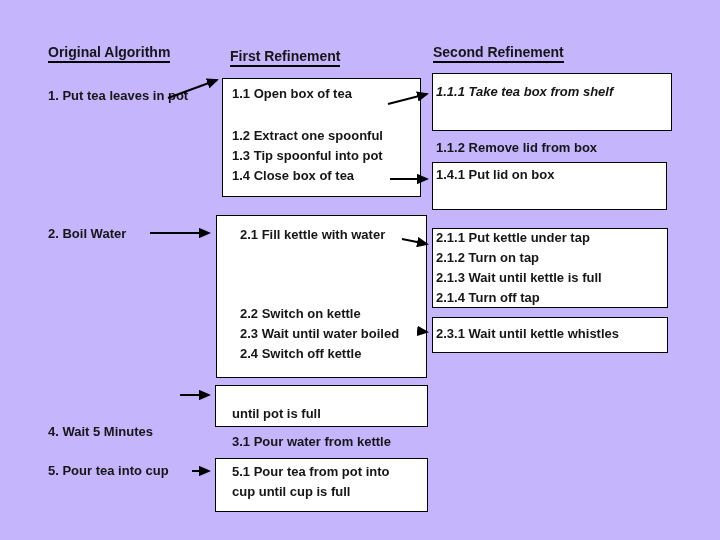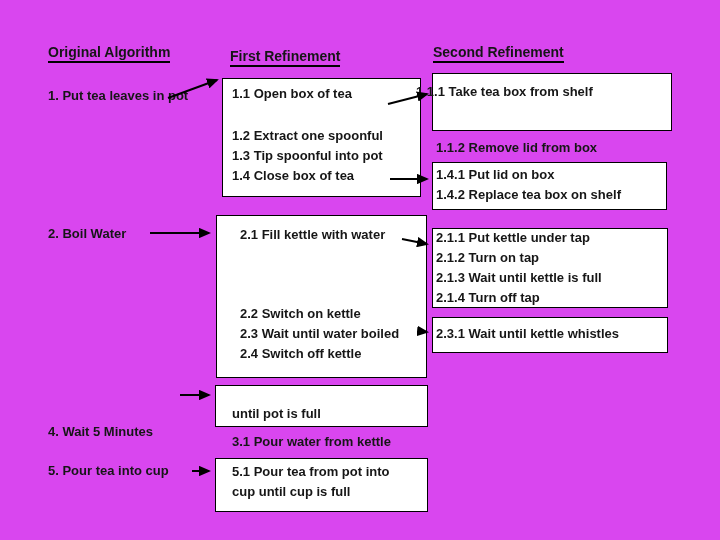--- a/index.html
+++ b/index.html
@@ -1,20 +1,20 @@
 <!DOCTYPE html>
 <html><head>
 <meta charset="utf-8">
 <style>
   html, body { margin: 0; padding: 0; background: #ffffff; }
   .stage {
     position: relative;
     width: 720px;
     height: 540px;
-    background: #d946ef;
+    background: #c4b5fd;
     overflow: hidden;
     font-family: "Liberation Sans", sans-serif;
   }
   .txt {
     position: absolute;
     font-family: "Liberation Sans", sans-serif;
     font-weight: bold;
     font-size: 13px;
     line-height: 16px;
     color: #161616;
@@ -66,26 +66,25 @@
 
   <div class="box" style="left:215px; top:385px; width:213px; height:42px;"></div>
   <div class="txt" style="left:232px; top:387px;margin-top:47px;">3.1 Pour water from kettle</div>
   <div class="txt" style="left:232px; top:406px;">until pot is full</div>
 
   <div class="box" style="left:215px; top:458px; width:213px; height:54px;"></div>
   <div class="txt" style="left:232px; top:464px;">5.1 Pour tea from pot into</div>
   <div class="txt" style="left:232px; top:484px;">cup until cup is full</div>
 
   <div class="box" style="left:432px; top:73px; width:240px; height:58px;"></div>
-  <div class="txt" style="left:416px; top:84px;">1.1.1 Take tea box from shelf</div>
+  <div class="txt" style="left:436px; top:84px;font-style:italic;">1.1.1 Take tea box from shelf</div>
   <div class="txt" style="left:436px; top:104px;margin-top:36px;">1.1.2 Remove lid from box</div>
 
   <div class="box" style="left:432px; top:162px; width:235px; height:48px;"></div>
   <div class="txt" style="left:436px; top:167px;">1.4.1 Put lid on box</div>
-  <div class="txt" style="left:436px; top:187px;">1.4.2 Replace tea box on shelf</div>
 
   <div class="box" style="left:432px; top:228px; width:236px; height:80px;"></div>
   <div class="txt" style="left:436px; top:230px;">2.1.1 Put kettle under tap</div>
   <div class="txt" style="left:436px; top:250px;">2.1.2 Turn on tap</div>
   <div class="txt" style="left:436px; top:270px;">2.1.3 Wait until kettle is full</div>
   <div class="txt" style="left:436px; top:290px;">2.1.4 Turn off tap</div>
 
   <div class="box" style="left:432px; top:317px; width:236px; height:36px;"></div>
   <div class="txt" style="left:436px; top:326px;">2.3.1 Wait until kettle whistles</div>
 

